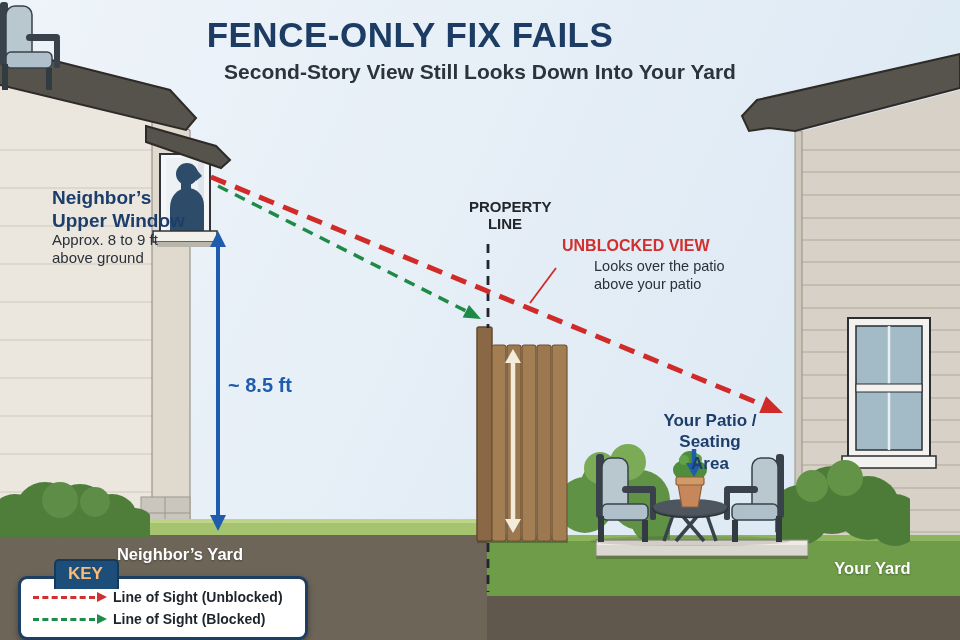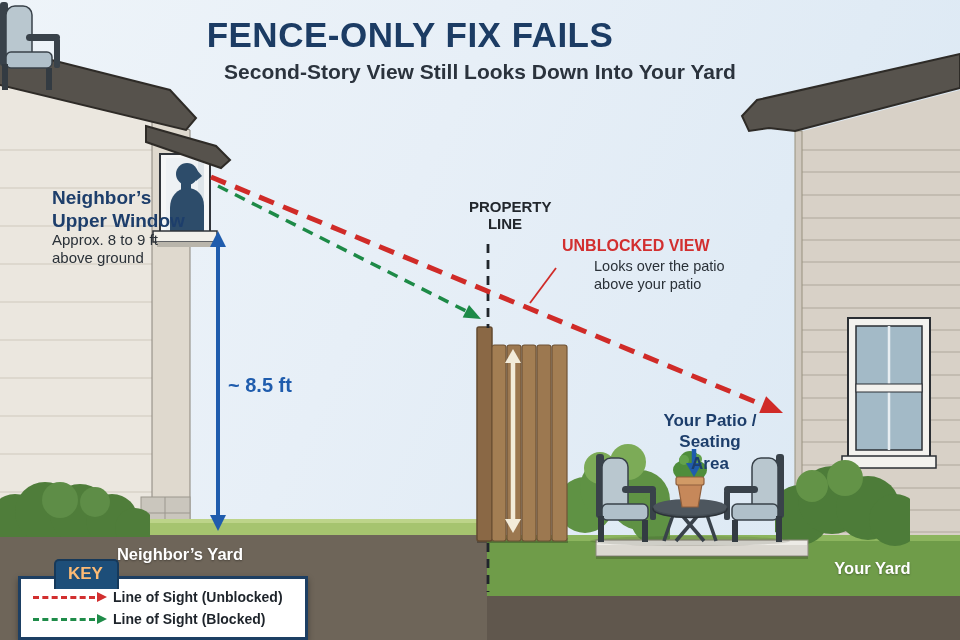--- a/index.html
+++ b/index.html
@@ -26,21 +26,21 @@
   .fh{left:519px;top:415px;width:62px;font-size:16px;font-weight:bold;color:#f3ecda;line-height:1.3;}
   .patio{left:628px;top:410px;width:132px;text-align:center;font-size:17px;font-weight:bold;color:#1d3e6b;line-height:1.25;}
   .yard{font-size:16.5px;font-weight:bold;color:#fff;text-shadow:0 1px 2px rgba(0,0,0,.35);}
   .ny{left:100px;top:544px;width:160px;text-align:center;}
   .yy{left:800px;top:558px;width:145px;text-align:center;}
 
   .key-tab{left:18px;top:559px;z-index:5;background:#1d4e79;color:#fdba74;font-weight:bold;
            font-size:17px;padding:3px 14px 5px 12px;border-radius:5px 5px 0 0;
            border:2px solid #16395a;border-bottom:none;margin-left:36px;}
   .key-box{left:18px;top:576px;z-index:4;width:262px;background:#fff;
-           border:3px solid #1d3f63;border-radius:0;box-shadow:0 3px 6px rgba(0,0,0,.35);
+           border:3px solid #1d3f63;border-radius:9px;box-shadow:0 3px 6px rgba(0,0,0,.35);
            padding:7px 10px 7px 12px;}
   .key-row{display:flex;align-items:center;height:22px;}
   .swatch{width:62px;height:0;border-top:3px dashed #d22f2f;position:relative;margin-right:18px;flex:0 0 auto;}
   .swatch::after{content:"";position:absolute;right:-12px;top:-7px;
                  border-left:10px solid #d22f2f;border-top:5.5px solid transparent;border-bottom:5.5px solid transparent;}
   .swatch.green{border-top-color:#1f8c49;}
   .swatch.green::after{border-left-color:#1f8c49;}
   .key-label{font-size:14px;font-weight:600;color:#1e242b;white-space:nowrap;}
   .line{display:block;margin-left:32px;}
 </style>

